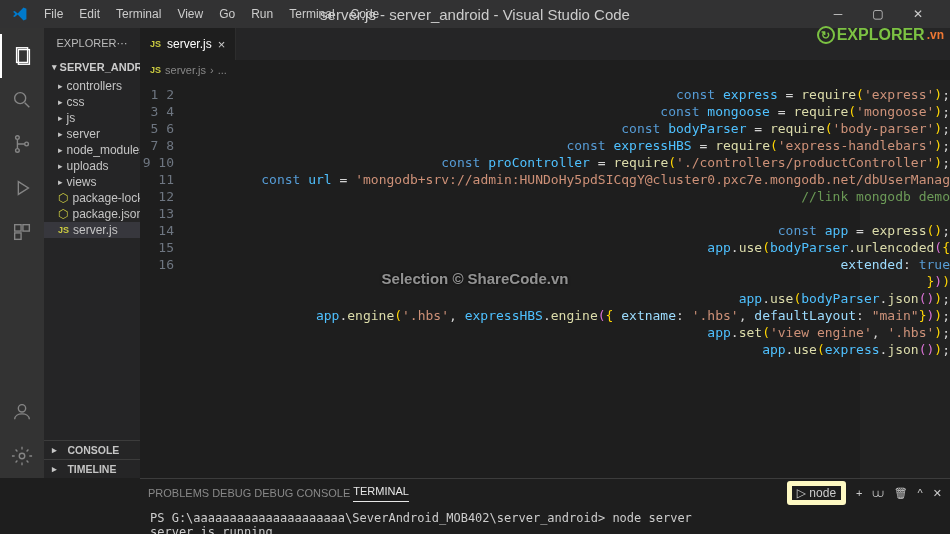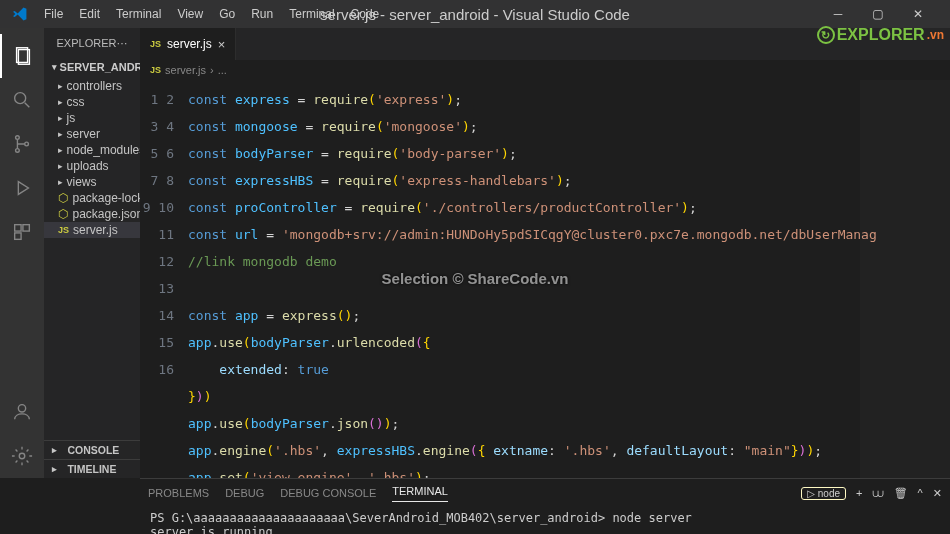--- a/index.html
+++ b/index.html
@@ -24,36 +24,36 @@
 .sidebar .tree-item { padding: 1px 4px 1px 14px; font-size: 12px; display:flex; align-items:center; gap:4px; white-space:nowrap; color:#c5c5c5; }
 .sidebar .tree-item.file { padding-left: 14px; }
 .sidebar .tree-item.active { background:#37373d; }
 .sidebar .tree-item.outline { border-top:1px solid #3c3c3c; padding:3px 8px; font-size:10.5px; font-weight:bold; }
 .sidebar .chev { font-size:9px; }
 .editor-group { flex: 1; display: flex; flex-direction: column; background: #1e1e1e; position:relative; }
 .tabs { height: 32px; background: #252526; display: flex; align-items: stretch; }
 .tab { background: #1e1e1e; color: #fff; padding: 0 10px; display: flex; align-items: center; gap:6px; border-right:1px solid #2d2d2d; font-size:12px; }
 .tab .close-x { color:#ccc; font-size:13px; }
 .breadcrumb { height: 20px; padding: 0 10px; font-size: 11px; color: #888; display:flex; align-items:center; gap:4px; }
-.editor { flex: 1; display: flex; font-family: Consolas,monospace; font-size: 13px; line-height: 27px; position:relative; overflow:hidden; }
+.editor { flex: 1; display: flex; font-family: Consolas,monospace; font-size: 13px; line-height: 17px; position:relative; overflow:hidden; }
 .gutter { width: 48px; text-align: right; color: #6e7681; padding: 6px 14px 6px 0; user-select:none; }
-.code { flex: 1; padding: 6px 0; white-space: pre; color: #d4d4d4; overflow:hidden; }
+.code { flex: 1; padding: 6px 0; white-space: pre; color: #d4d4d4; overflow:hidden;text-align:right; }
 .kw { color: #569cd6; }
 .id { color: #4fc1ff; }
 .fn { color: #dcdcaa; }
 .str { color: #ce9178; }
 .pn { color: #d4d4d4; }
 .cm { color: #6a9955; }
 .bool { color: #569cd6; }
 .prop { color:#9cdcfe; }
 .brace1 { color:#ffd602; }
 .brace2 { color:#da70d6; }
 .minimap { position:absolute; top:0; right:0; width:90px; height:100%; background:rgba(255,255,255,0.02); }
 .panel { height: 116px; background: #1e1e1e; border-top: 1px solid #3c3c3c; display: flex; flex-direction: column; margin-left:140px; }
-.panel-tabs { height: 28px; display: flex; align-items: center; padding: 0 8px; gap: 16px; font-size: 11px; color: #888; }
+.panel-tabs { height: 28px; display: flex; align-items: center; padding: 0 8px; gap: 3px; font-size: 11px; color: #888; }
 .panel-tabs .ptab.active { color: #e7e7e7; border-bottom: 1px solid #e7e7e7; padding-bottom:4px; }
 .panel-tabs .right { margin-left: auto; display:flex; gap:10px; align-items:center; color:#ccc; }
 .terminal { flex:1; padding: 4px 10px; font-family: Consolas,monospace; font-size: 12px; color: #ccc; white-space:pre; }
 .watermark { position:absolute; top:52%; left:50%; transform:translate(-50%,-50%); font-size:15px; color:rgba(255,255,255,0.55); font-weight:bold; pointer-events:none; text-shadow:0 0 3px #000; }
 .sharecode-logo { position:absolute; top:26px; right:6px; font-size:16px; font-weight:bold; color:#7cc243; letter-spacing:0; display:flex; align-items:center; gap:2px;}
 .sharecode-logo .vn { color:#e73; font-size:12px; }
 </style>
 </head>
 <body>
 
@@ -236,21 +236,21 @@
   </div>
 </div>
 
 <div class="panel">
   <div class="panel-tabs">
     <span class="ptab">PROBLEMS</span>
     <span class="ptab">DEBUG</span>
     <span class="ptab">DEBUG CONSOLE</span>
     <span class="ptab active">TERMINAL</span>
     <div class="right">
-      <span style="border:1px solid #fef9c3;padding:0 5px;border-radius:3px;font-size:10px">▷ <span>node</span></span>
+      <span style="border:5px solid #fef9c3;padding:0 5px;border-radius:3px;font-size:12px">▷ <span>node</span></span>
       <span>+</span>
       <span>⩊</span>
       <span>🗑</span>
       <span>^</span>
       <span>✕</span>
     </div>
   </div>
   <div class="terminal">PS G:\aaaaaaaaaaaaaaaaaaaaa\SeverAndroid_MOB402\server_android&gt; node server
 server is running
 ▮</div>

